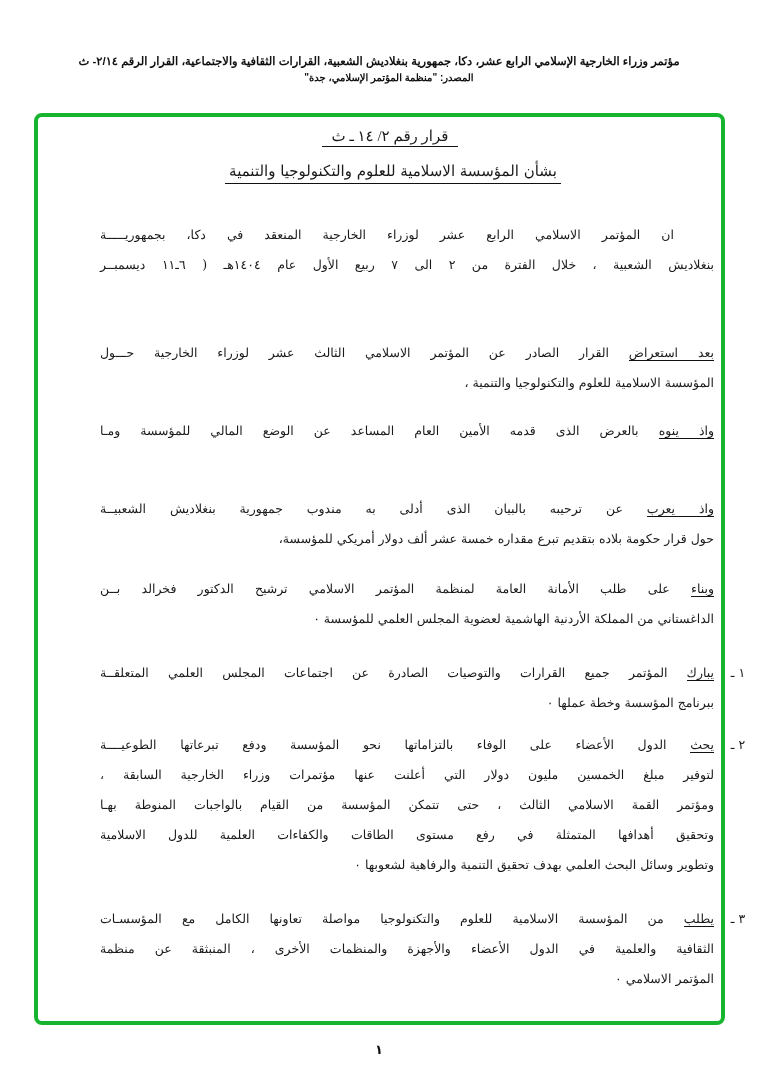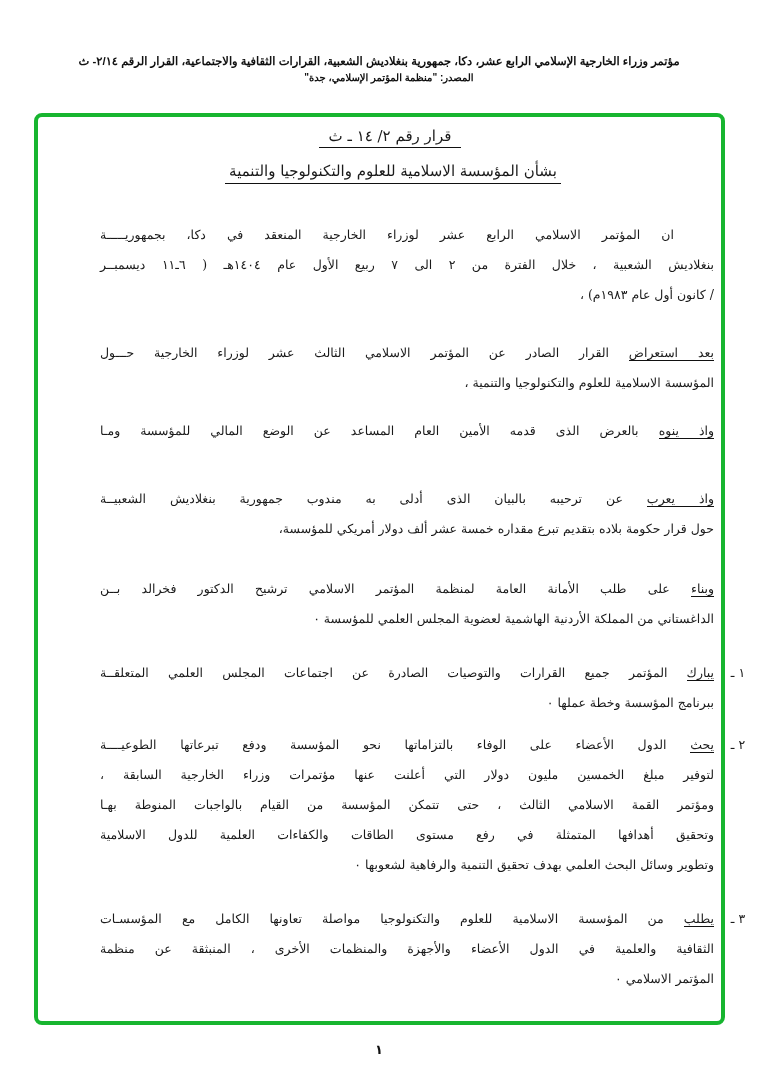--- a/index.html
+++ b/index.html
@@ -24,21 +24,21 @@
     border: 4px solid #17b52f; border-radius: 8px; box-sizing: content-box;
   }
   .content {
     position: absolute; left: 60px; top: 120px; width: 660px; direction: rtl;
     font-family: "DejaVu Serif", serif; font-size: 12.5px; color: #1a1a1a;
   }
   .decision-no {
     position: absolute; top: 7px; left: 0; width: 100%; text-align: center;
     font-size: 15px;
   }
-  .decision-no span { border-bottom: 1.5px solid #111; padding: 0 10px 2px; }
+  .decision-no span { border-bottom: 1.5px solid #111; padding: 0 10px 2px; font-family: Liberation Serif, serif; }
   .subject {
     position: absolute; top: 42px; left: 3px; width: 100%; text-align: center;
     font-size: 15px;
   }
   .subject span { border-bottom: 1.5px solid #111; padding: 0 4px 3px; }
   .para { position: absolute; left: 40px; right: 6px; }
   .line { height: 30px; line-height: 30px; white-space: nowrap; text-align: justify; text-align-last: justify; }
   .line.last { text-align-last: right; }
   .first { padding-right: 40px; }
   .kw { border-bottom: 1px solid #111; margin-top: 20px; }
@@ -59,33 +59,32 @@
 
 <div class="frame"></div>
 
 <div class="content">
   <div class="decision-no"><span>قرار رقم ٢/ ١٤ ـ ث</span></div>
   <div class="subject"><span>بشأن المؤسسة الاسلامية للعلوم والتكنولوجيا والتنمية</span></div>
 
   <div class="para" style="top:100px;">
     <div class="line first">ان المؤتمر الاسلامي الرابع عشر لوزراء الخارجية المنعقد في دكا، بجمهوريـــــة</div>
     <div class="line">بنغلاديش الشعبية ، خلال الفترة من ٢ الى ٧ ربيع الأول عام ١٤٠٤هـ ( ٦ـ١١ ديسمبــر</div>
-    <div class="line last">/ كانون أول عام ١٩٨٣م) ،</div>
   </div>
 
   <div class="para" style="top:218px;">
     <div class="line"><span class="kw">بعد استعراض</span> <span>القرار الصادر عن المؤتمر الاسلامي الثالث عشر لوزراء الخارجية حـــول</span></div>
     <div class="line last">المؤسسة الاسلامية للعلوم والتكنولوجيا والتنمية ،</div>
   </div>
 
   <div class="para" style="top:296px;">
     <div class="line"><span class="kw">واذ ينوه</span> <span>بالعرض الذى قدمه الأمين العام المساعد عن الوضع المالي للمؤسسة ومـا</span></div>
   </div>
 
-  <div class="para" style="top:364px;">
+  <div class="para" style="top:374px;">
     <div class="line"><span class="kw">واذ يعرب</span> <span>عن ترحيبه بالبيان الذى أدلى به مندوب جمهورية بنغلاديش الشعبيــة</span></div>
     <div class="line last">حول قرار حكومة بلاده بتقديم تبرع مقداره خمسة عشر ألف دولار أمريكي للمؤسسة،</div>
   </div>
 
   <div class="para" style="top:454px;">
     <div class="line"><span class="kw">وبناء</span> <span>على طلب الأمانة العامة لمنظمة المؤتمر الاسلامي ترشيح الدكتور فخرالد بــن</span></div>
     <div class="line last">الداغستاني من المملكة الأردنية الهاشمية لعضوية المجلس العلمي للمؤسسة ٠</div>
   </div>
 
   <div class="item" style="top:538px;">

